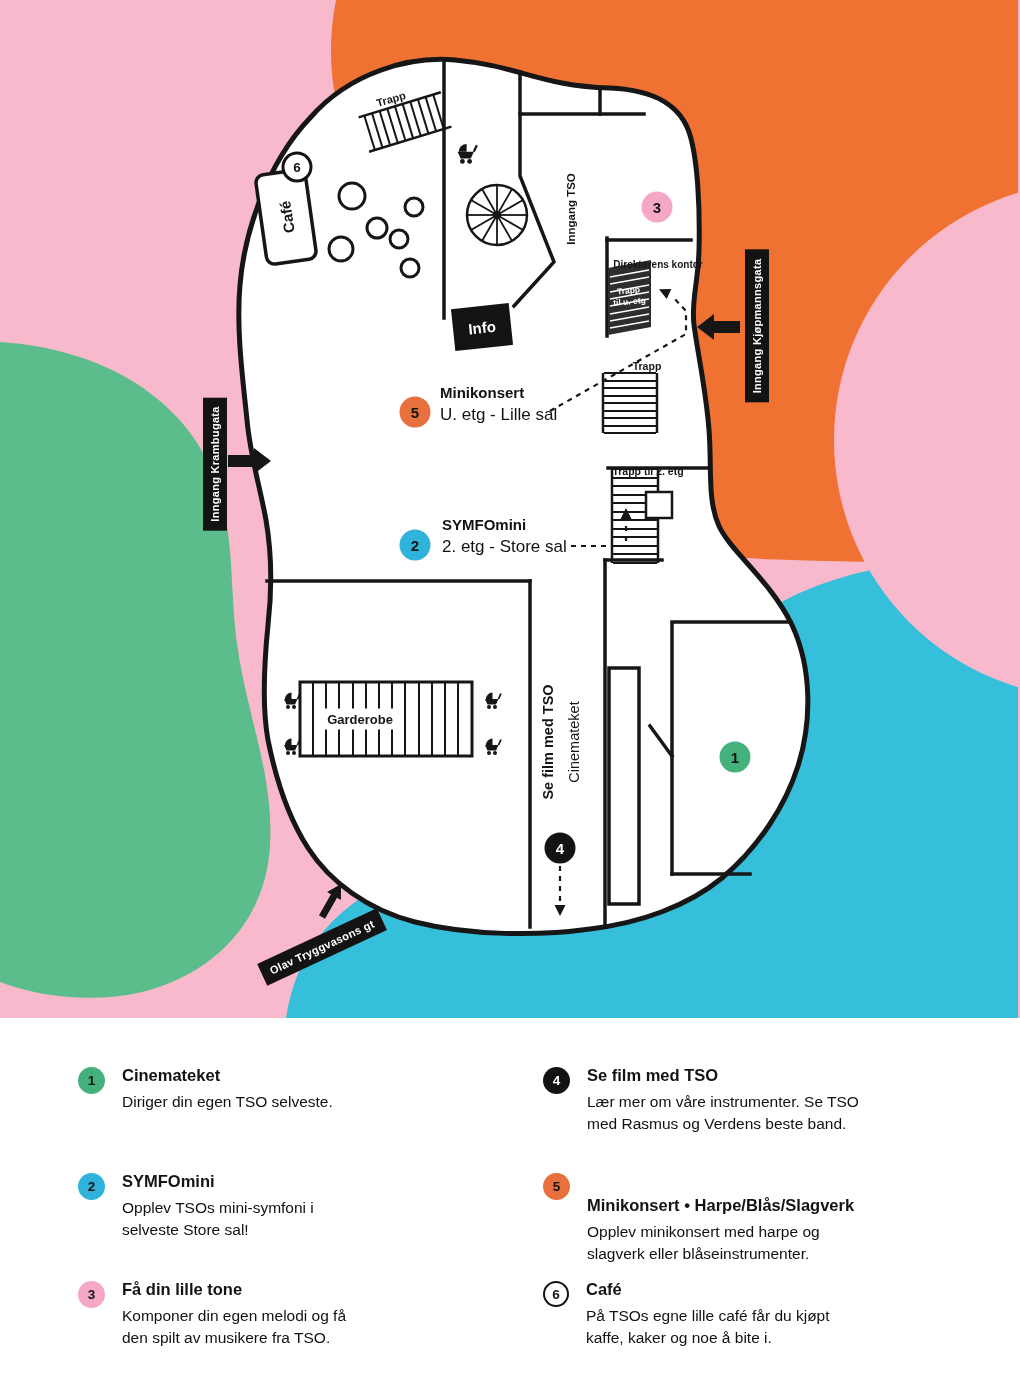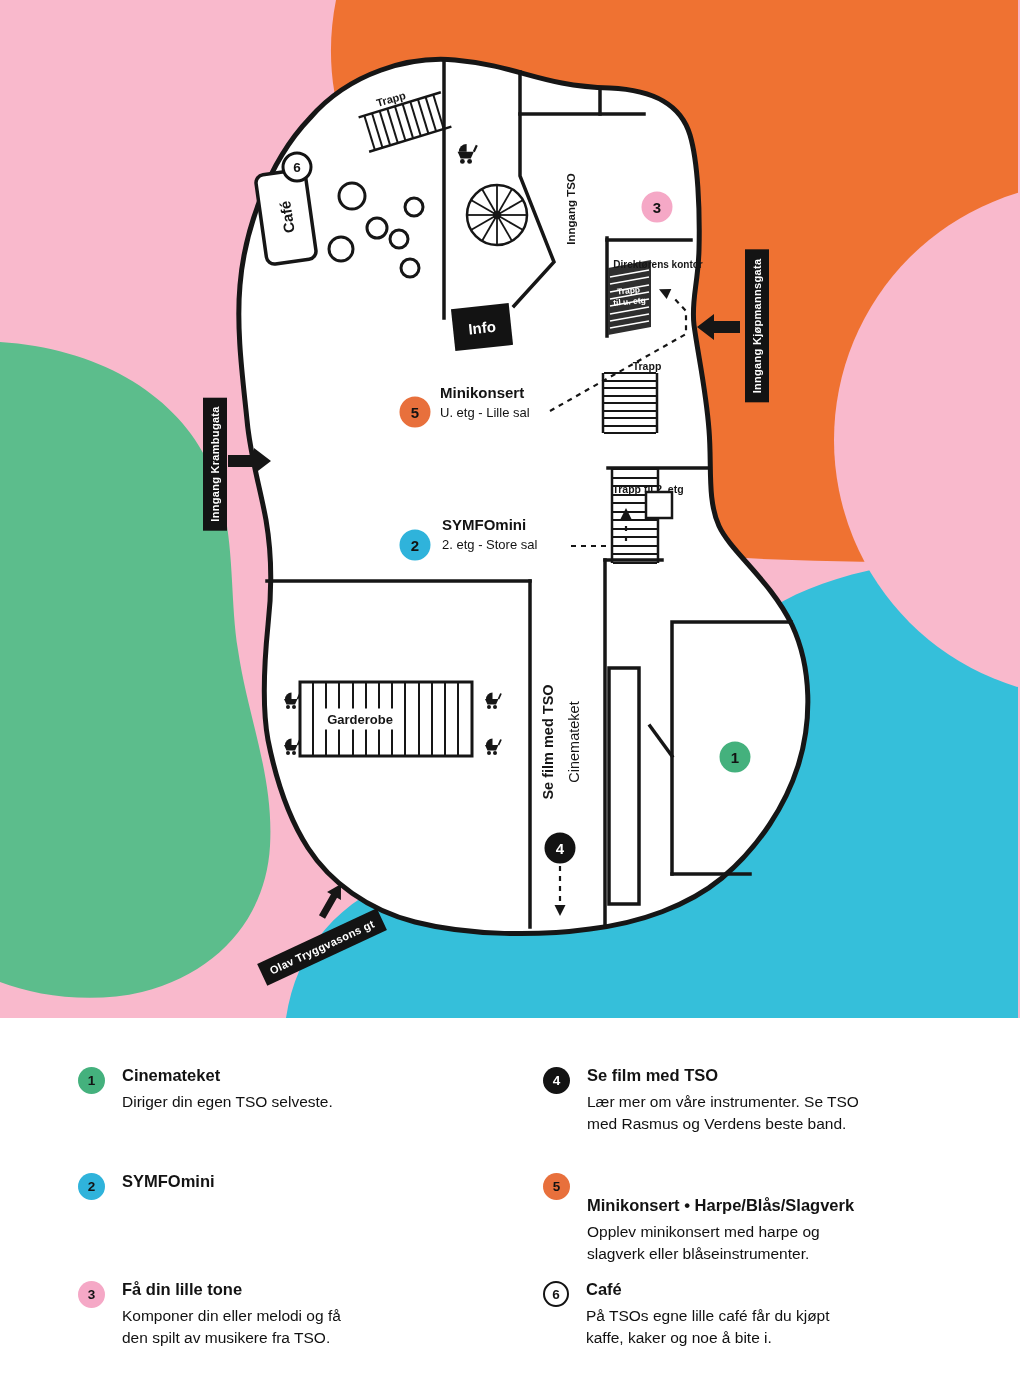--- a/index.html
+++ b/index.html
@@ -14,21 +14,21 @@
   .infobox{position:absolute;left:482px;top:327px;width:58px;height:42px;background:#131313;color:#fff;
            display:flex;align-items:center;justify-content:center;font-weight:700;font-size:15px;
            transform:translate(-50%,-50%) rotate(-6deg);}
   .mb{position:absolute;width:31px;height:31px;border-radius:50%;transform:translate(-50%,-50%);
       display:flex;align-items:center;justify-content:center;font-weight:700;font-size:15px;color:#131313;}
   .bg-green{background:#44B17D;} .bg-blue{background:#2FB3DB;} .bg-pink{background:#F5A8C6;}
   .bg-orange{background:#E8703C;} .bg-black{background:#131313;color:#fff;}
   .bg-white{background:#fff;border:3px solid #131313;width:25px;height:25px;}
   .poi{position:absolute;}
   .poi .t{font-weight:700;font-size:15px;}
-  .poi .s{font-size:13px;margin-top:4px;}
+  .poi .s{font-size:17px;margin-top:4px;}
   .legend-item{position:absolute;display:flex;gap:17px;}
   .lb{width:27px;height:27px;border-radius:50%;display:flex;align-items:center;justify-content:center;
       font-size:13.5px;font-weight:700;color:#131313;flex:none;margin-top:1px;}
   .lb.n4{background:#131313;color:#fff;}
   .lb.n6{background:#fff;border:2.5px solid #131313;width:22px;height:22px;}
   .ltitle{font-weight:700;font-size:16.5px;margin-bottom:6px;}
   .lbody{font-size:15.5px;line-height:1.45;color:#111;}
   .w232{width:232px;} .w285{width:285px;}
 </style>
 </head>
@@ -242,21 +242,21 @@
   <div class="infobox">Info</div>
 
   <div class="maplabel" style="left:647px;top:366px;font-size:10.5px;font-weight:700;">Trapp</div>
 
   <div class="mb bg-orange" style="left:415px;top:412px;">5</div>
   <div class="poi" style="left:440px;top:384px;">
     <div class="t">Minikonsert</div>
     <div class="s">U. etg - Lille sal</div>
   </div>
 
-  <div class="maplabel" style="left:648px;top:489px;font-size:10.5px;font-weight:700;">Trapp til 2. etg</div>
+  <div class="maplabel" style="left:648px;top:471px;font-size:10.5px;font-weight:700;">Trapp til 2. etg</div>
 
   <div class="mb bg-blue" style="left:415px;top:545px;">2</div>
   <div class="poi" style="left:442px;top:516px;">
     <div class="t">SYMFOmini</div>
     <div class="s">2. etg - Store sal</div>
   </div>
 
   <div class="maplabel chip" style="left:360px;top:719px;font-size:13px;font-weight:700;">Garderobe</div>
 
   <div class="maplabel" style="left:548px;top:742px;transform:translate(-50%,-50%) rotate(-90deg);font-size:14.5px;font-weight:700;">Se film med TSO</div>
@@ -277,28 +277,29 @@
       <div class="w232">
         <div class="ltitle">Cinemateket</div>
         <div class="lbody">Diriger din egen TSO selveste.</div>
       </div>
     </div>
 
     <div class="legend-item" style="left:78px;top:1172px;">
       <div class="lb bg-blue">2</div>
       <div class="w232">
         <div class="ltitle">SYMFOmini</div>
+        <div class="lbody">Opplev TSOs mini-symfoni i selveste Store sal!</div>
       </div>
     </div>
 
     <div class="legend-item" style="left:78px;top:1280px;">
       <div class="lb bg-pink">3</div>
       <div class="w232">
         <div class="ltitle">Få din lille tone</div>
-        <div class="lbody">Komponer din eller melodi og få den spilt av musikere fra TSO.</div>
+        <div class="lbody">Komponer din egen melodi og få den spilt av musikere fra TSO.</div>
       </div>
     </div>
 
     <div class="legend-item" style="left:543px;top:1066px;">
       <div class="lb n4">4</div>
       <div class="w285">
         <div class="ltitle">Se film med TSO</div>
         <div class="lbody">Lær mer om våre instrumenter. Se TSO med Rasmus og Verdens beste band.</div>
       </div>
     </div>

